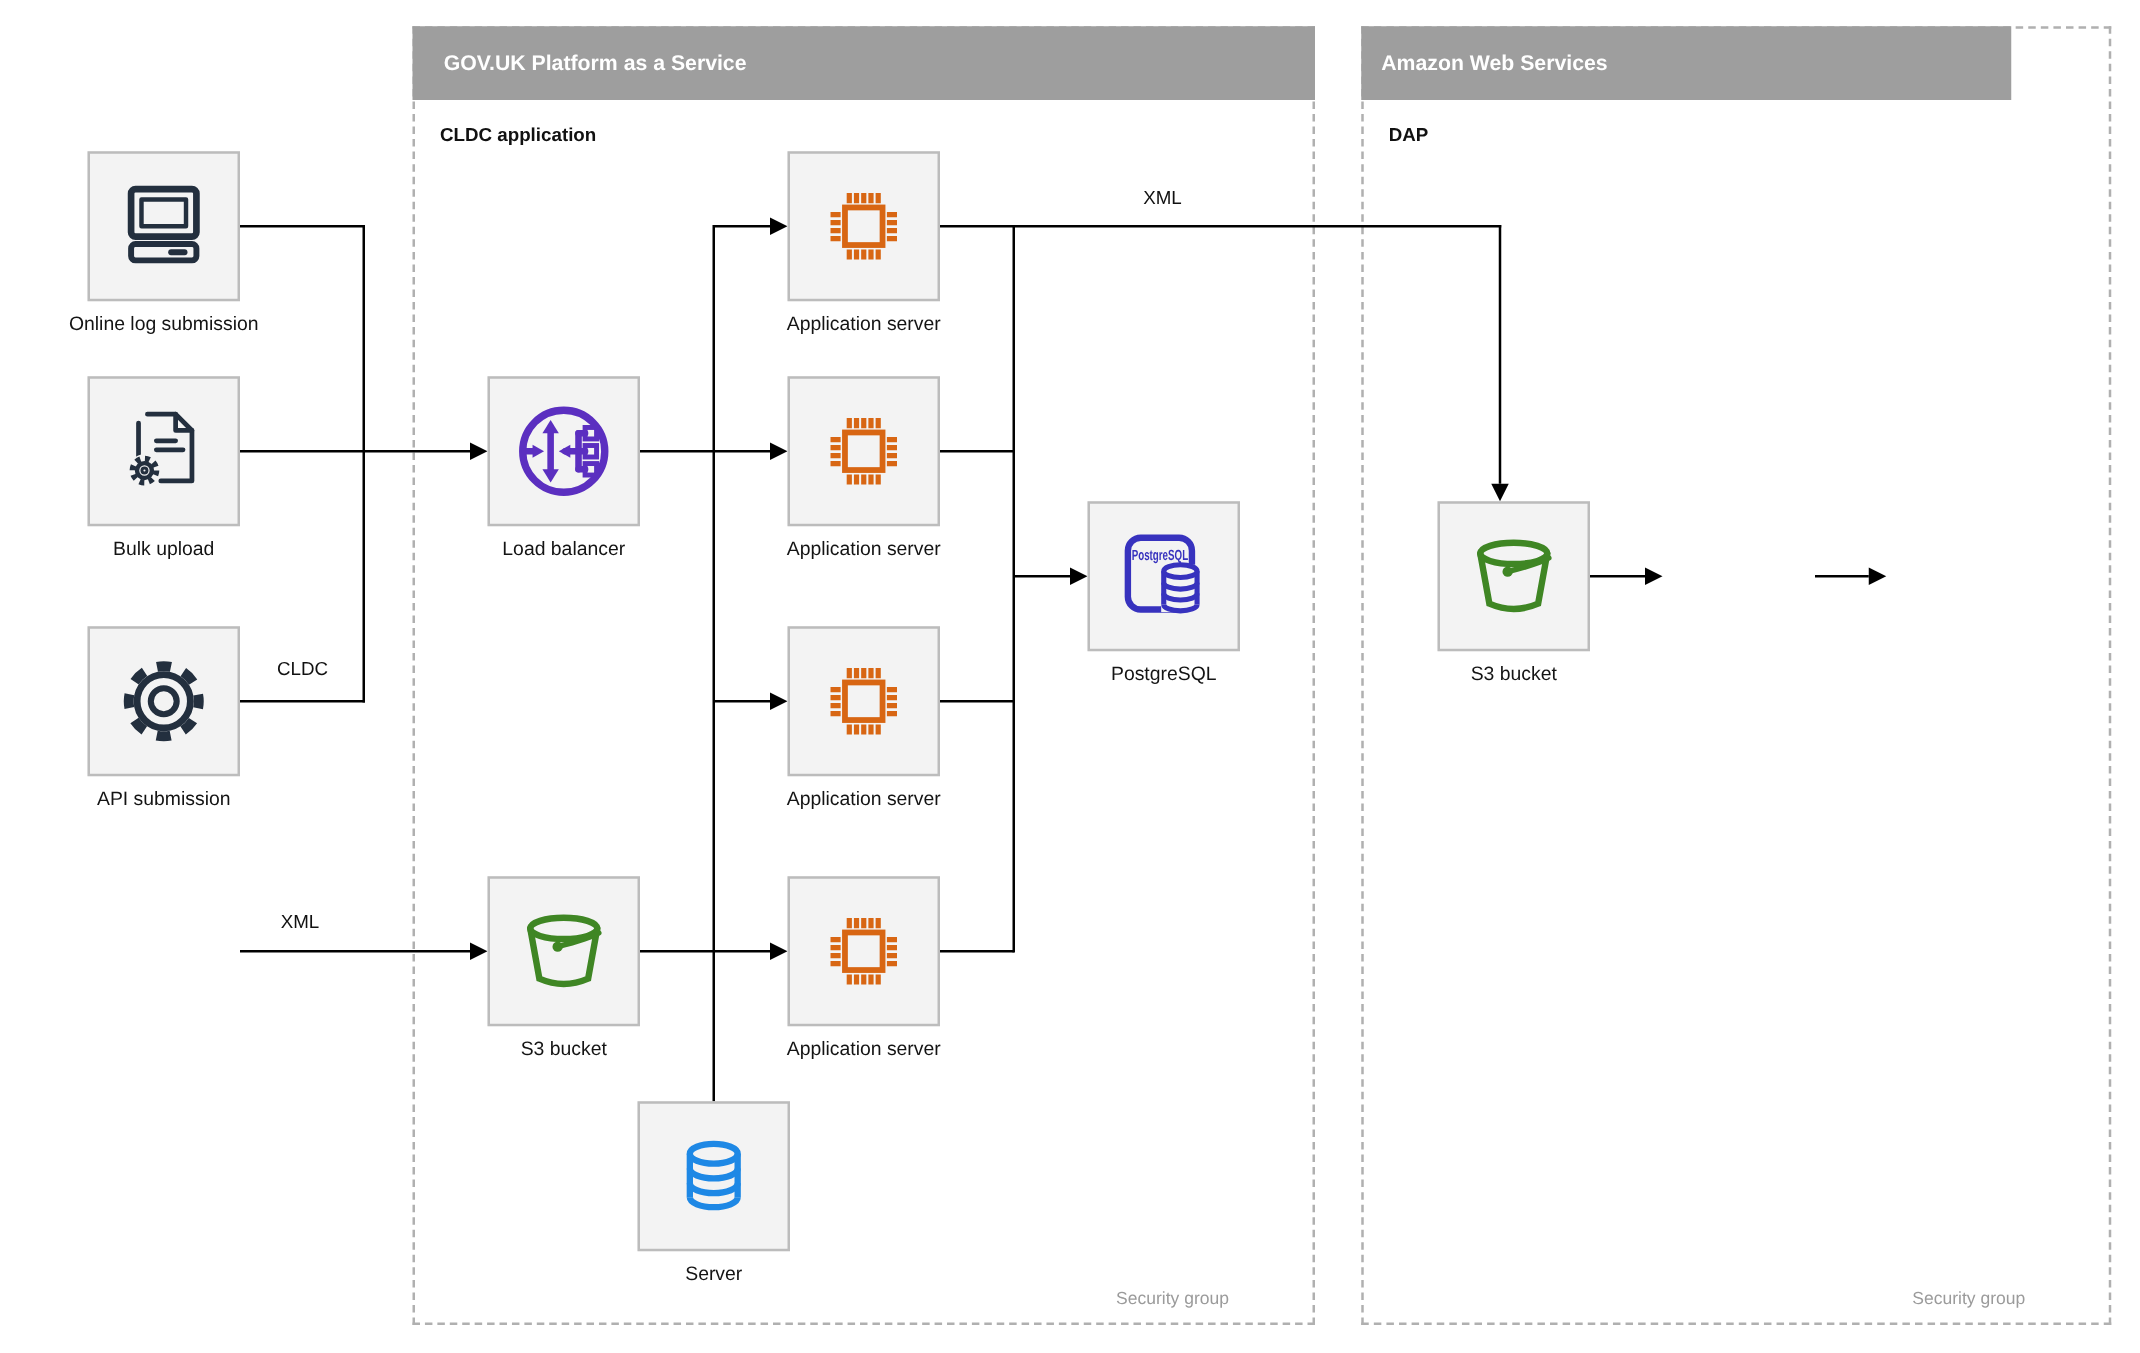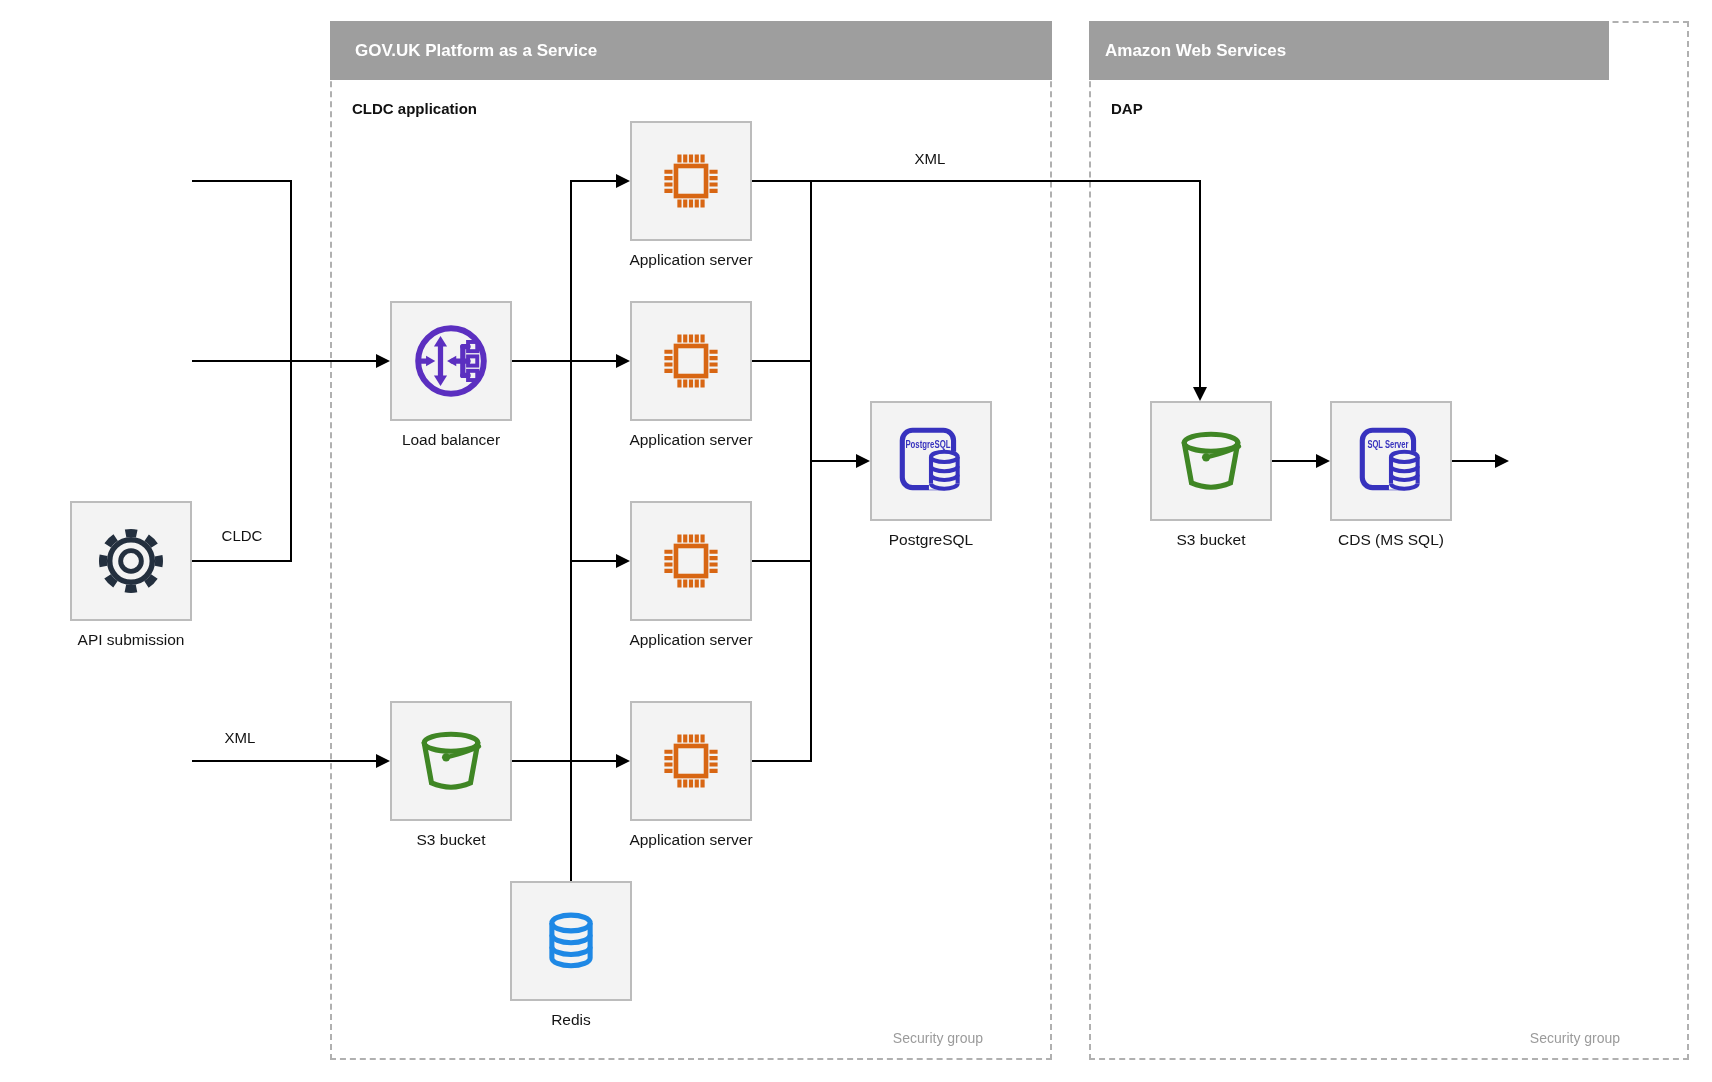--- a/index.html
+++ b/index.html
@@ -88,21 +88,53 @@
 
   <div class="hline" style="left:1272px;top:460px;width:44px;"></div>
   <div class="ar" style="left:1316px;top:454px;"></div>
   <div class="hline" style="left:1452px;top:460px;width:43px;"></div>
   <div class="ar" style="left:1495px;top:454px;"></div>
 
   <div class="edge-label" style="left:167px;top:527px;">CLDC</div>
   <div class="edge-label" style="left:165px;top:729px;">XML</div>
   <div class="edge-label" style="left:855px;top:150px;">XML</div>
 
-
+  <div class="node" style="left:70px;top:121px;">
+    <span class="ic-navy">
+      <svg width="76" height="76" viewBox="0 0 64 64">
+        <g stroke="currentColor" fill="none" stroke-linecap="round" stroke-linejoin="round">
+          <rect x="10" y="7" width="44" height="32" rx="3" stroke-width="4.5"></rect>
+          <rect x="17" y="14" width="30" height="18" stroke-width="3"></rect>
+          <rect x="10" y="44" width="44" height="11" rx="3" stroke-width="4"></rect>
+        </g>
+        <rect x="35" y="47.5" width="13" height="4" rx="2" fill="currentColor"></rect>
+      </svg>
+    </span>
+    <div class="node-label">Online log submission</div>
+  </div>
+
+  <div class="node" style="left:70px;top:301px;">
+    <span class="ic-navy">
+      <svg width="76" height="76" viewBox="0 0 64 64">
+        <g stroke="currentColor" fill="none" stroke-width="3.2" stroke-linecap="round" stroke-linejoin="round">
+          <path d="M15,13 V50"></path>
+          <path d="M21,7 H40 L51,18 V52 H30"></path>
+          <path d="M40,7 V18 H51"></path>
+          <path d="M27,25 H40 M27,31 H45"></path>
+        </g>
+        <circle cx="19" cy="45" r="11" fill="#f3f3f3" stroke="none"></circle>
+        <g stroke="currentColor" fill="none">
+          <circle cx="19" cy="45" r="8" stroke-width="4" stroke-dasharray="3.2 3.1"></circle>
+          <circle cx="19" cy="45" r="5" stroke-width="3"></circle>
+          <circle cx="19" cy="45" r="1.7" stroke-width="2"></circle>
+        </g>
+      </svg>
+    </span>
+    <div class="node-label">Bulk upload</div>
+  </div>
 
   <div class="node" style="left:70px;top:501px;justify-content:center;">
     <span class="ic-navy">
       <svg width="78" height="78" viewBox="0 0 64 64">
         <g stroke="currentColor" fill="none">
           <circle cx="32" cy="32" r="23" stroke-width="6.5" stroke-dasharray="9.2 8.86" stroke-dashoffset="4.6"></circle>
           <circle cx="32" cy="32" r="17.5" stroke-width="4.5"></circle>
           <circle cx="32" cy="32" r="8.5" stroke-width="4"></circle>
         </g>
       </svg>
@@ -239,47 +271,32 @@
       <svg width="72" height="72" viewBox="0 0 64 64">
         <g stroke="currentColor" fill="none" stroke-width="4.5">
           <ellipse cx="32" cy="16" rx="17" ry="7"></ellipse>
           <path d="M15,16 V47 M49,16 V47"></path>
           <path d="M15,26.5 a17,7 0 0 0 34,0"></path>
           <path d="M15,37 a17,7 0 0 0 34,0"></path>
           <path d="M15,47 a17,7 0 0 0 34,0"></path>
         </g>
       </svg>
     </span>
-    <div class="node-label">Redis</div>
+    <div class="node-label">Server</div>
   </div>
 
   <div class="node" style="left:1150px;top:401px;">
     <span class="ic-green">
       <svg width="78" height="78" viewBox="0 0 64 64">
         <g stroke="currentColor" fill="none" stroke-width="4.2" stroke-linecap="round">
           <ellipse cx="32" cy="17" rx="22" ry="7"></ellipse>
           <path d="M10,17 L16,50 Q32,57 48,50 L54,17"></path>
           <path d="M28,29 C40,26 50,23 55,20" stroke-width="3.6"></path>
         </g>
         <circle cx="28" cy="29" r="3.4" fill="currentColor"></circle>
       </svg>
     </span>
     <div class="node-label">S3 bucket</div>
   </div>
 
-  <div class="node" style="left:1330px;top:401px;">
-    <span class="ic-indigo">
-      <svg width="82" height="82" viewBox="0 0 80 80">
-        <rect x="12" y="10" width="50" height="56" rx="10" fill="none" stroke="currentColor" stroke-width="5"></rect>
-        <text x="37" y="27" text-anchor="middle" font-size="11.5" fill="currentColor" textLength="40" lengthAdjust="spacingAndGlyphs">SQL Server</text>
-        <rect x="38" y="31" width="30" height="37" fill="#f3f3f3" stroke="none"></rect>
-        <g stroke="currentColor" fill="none" stroke-width="4">
-          <path d="M40,36 V62 M66,36 V62"></path>
-          <path d="M40,45 a13,5 0 0 0 26,0 M40,53.5 a13,5 0 0 0 26,0 M40,62 a13,5 0 0 0 26,0"></path>
-          <ellipse cx="53" cy="36" rx="13" ry="5" fill="#f3f3f3"></ellipse>
-        </g>
-      </svg>
-    </span>
-    <div class="node-label">CDS (MS SQL)</div>
-  </div>
 
 
 </div>
 
 </body></html>

